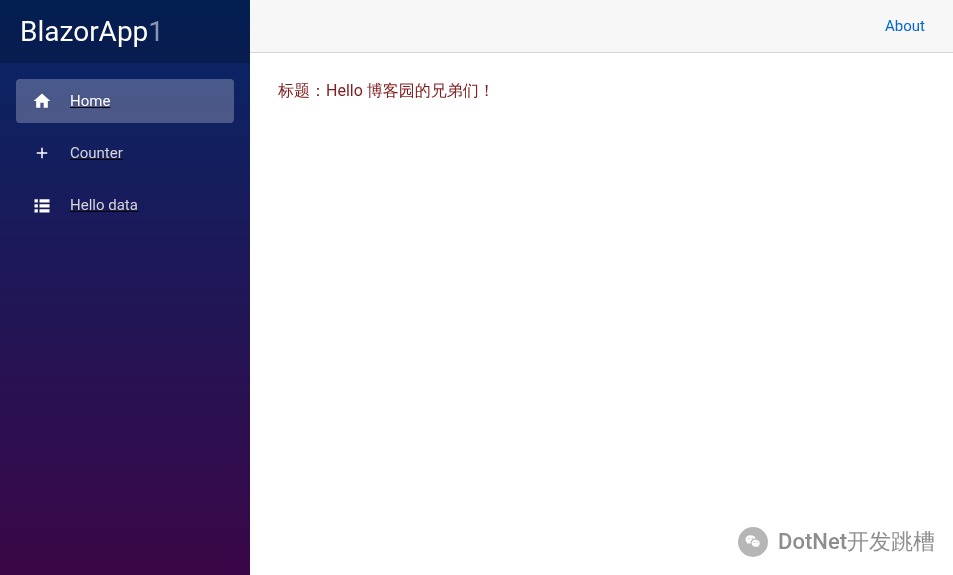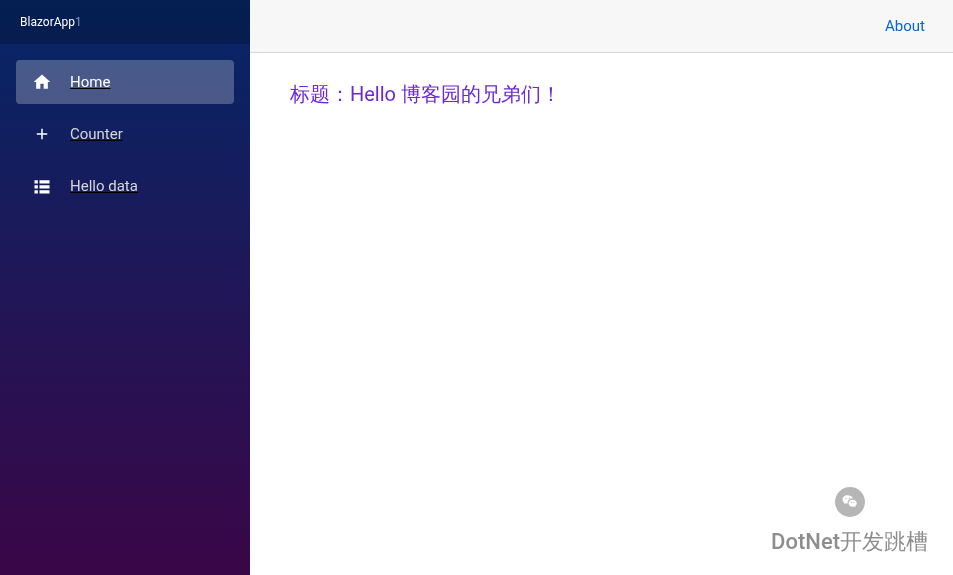--- a/index.html
+++ b/index.html
@@ -13,21 +13,21 @@
     .sidebar {
       width: 250px;
       background: linear-gradient(180deg, #052767 0%, #3a0647 100%);
       display: flex;
       flex-direction: column;
     }
     .brand {
       padding: 15px 20px;
       background: rgba(0,0,0,0.2);
       color: #fff;
-      font-size: 12px;
+      font-size: 28px;
     }
     .brand .muted { color: #8896b3; }
     .nav {
       padding: 16px;
       display: flex;
       flex-direction: column;
       gap: 8px;
       text-decoration: underline;
     }
     .nav-item {
@@ -67,37 +67,36 @@
       align-items: center;
       justify-content: flex-end;
       padding: 0 28px;
     }
     .topbar a {
       color: #0366d6;
       text-decoration: none;
       font-size: 15px;
     }
     .content {
-      padding: 28px 40px;
-      font-size: 20px;
-      color: #6d28d9;
+      padding: 28px 28px;
+      font-size: 16px;
+      color: #7f1d1d;
     }
     .watermark {
       position: absolute;
-      right: 25px;
+      right: 18px;
       bottom: 18px;
       display: flex;
       align-items: center;
       gap: 10px;
       color: #7a7a7a;
       opacity: 0.85;
       font-size: 22px;
       font-weight: 500;
       pointer-events: none;
-      flex-direction: column;
     }
     .watermark .wm-icon {
       width: 30px;
       height: 30px;
       border-radius: 50%;
       background: #aaa;
       display: flex;
       align-items: center;
       justify-content: center;
     }

